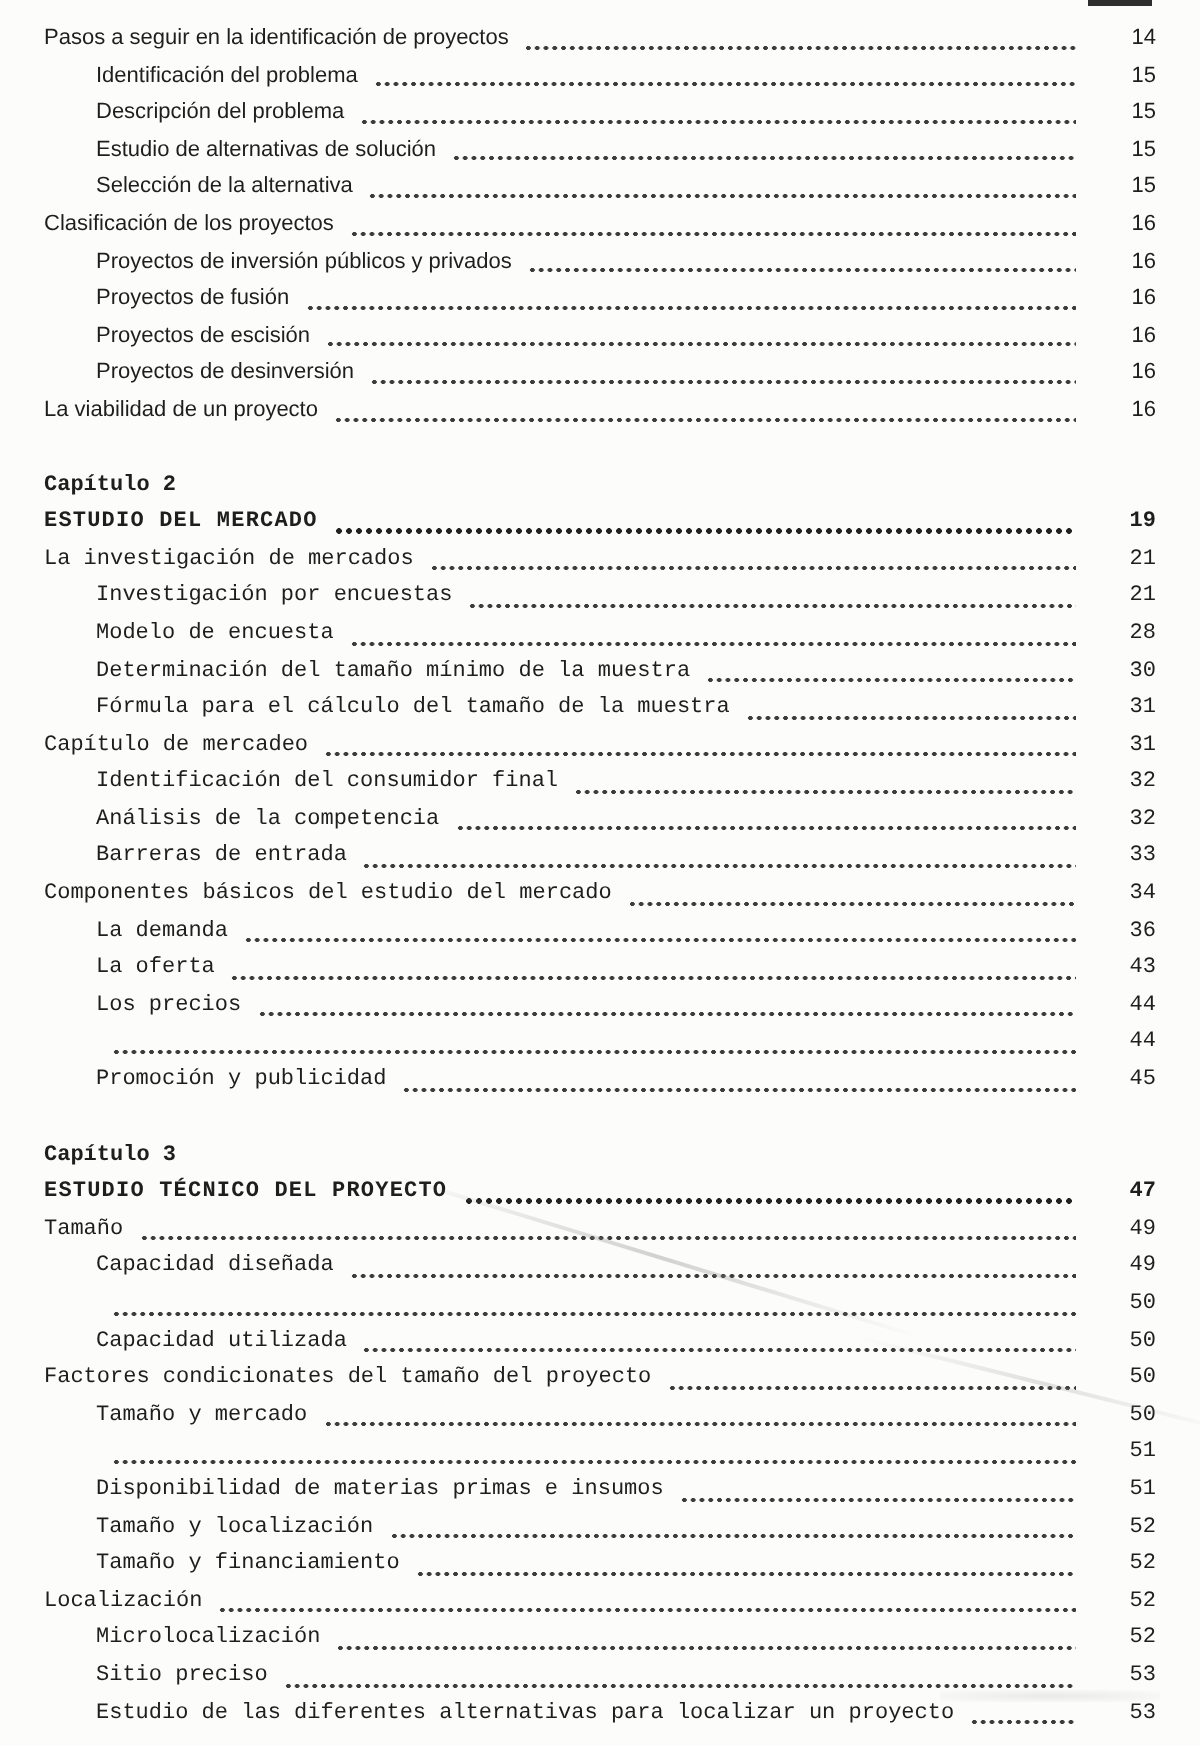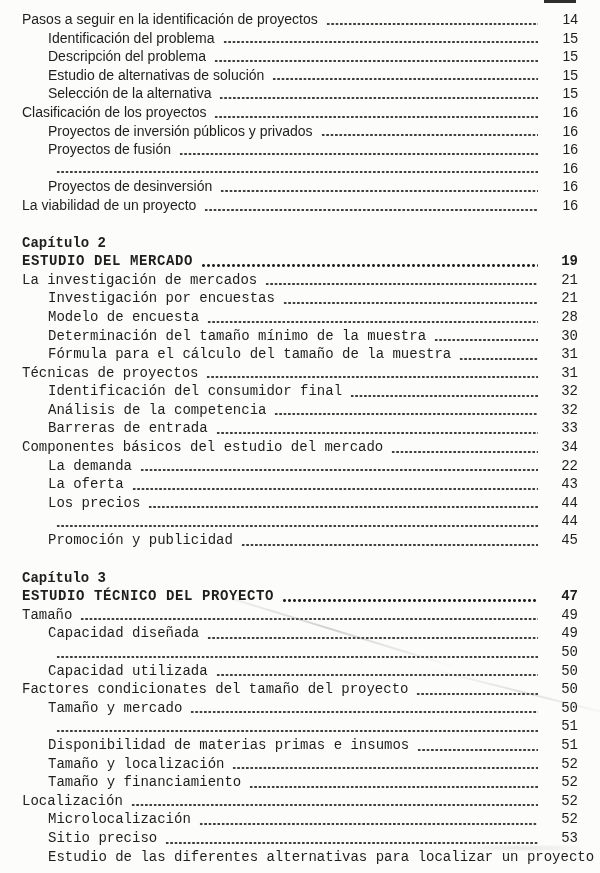--- a/index.html
+++ b/index.html
@@ -37,21 +37,21 @@
     background: radial-gradient(ellipse at center, rgba(150,150,150,0.18), rgba(150,150,150,0));
   }
 
   .toc-section { }
   .section-chapter { margin-top: 19px; font-family: Liberation Mono, monospace; }
 
   .row {
     display: flex;
     align-items: center;
     height: 18.6px;
-    font-size: 14px;
+    font-size: 11px;
     line-height: 18.6px;
     white-space: nowrap;
   }
   .lvl1 { padding-left: 26px; }
 
   .label { flex: 0 0 auto; }
 
   .leader {
     flex: 1 1 auto;
     align-self: flex-end;
@@ -118,20 +118,21 @@
           <span class="label">Proyectos de inversión públicos y privados</span>
           <span class="leader"></span>
           <span class="pg">16</span>
         </div>
         <div class="row lvl1">
           <span class="label">Proyectos de fusión</span>
           <span class="leader"></span>
           <span class="pg">16</span>
         </div>
         <div class="row lvl1">
+          <span class="label">Proyectos de escisión</span>
           <span class="leader"></span>
           <span class="pg">16</span>
         </div>
         <div class="row lvl1">
           <span class="label">Proyectos de desinversión</span>
           <span class="leader"></span>
           <span class="pg">16</span>
         </div>
         <div class="row">
           <span class="label">La viabilidad de un proyecto</span>
@@ -165,21 +166,21 @@
           <span class="label">Determinación del tamaño mínimo de la muestra</span>
           <span class="leader"></span>
           <span class="pg">30</span>
         </div>
         <div class="row lvl1">
           <span class="label">Fórmula para el cálculo del tamaño de la muestra</span>
           <span class="leader"></span>
           <span class="pg">31</span>
         </div>
         <div class="row">
-          <span class="label">Técnicas de proyectos</span>
+          <span class="label">Capítulo de mercadeo</span>
           <span class="leader"></span>
           <span class="pg">31</span>
         </div>
         <div class="row lvl1">
           <span class="label">Identificación del consumidor final</span>
           <span class="leader"></span>
           <span class="pg">32</span>
         </div>
         <div class="row lvl1">
           <span class="label">Análisis de la competencia</span>
@@ -192,21 +193,21 @@
           <span class="pg">33</span>
         </div>
         <div class="row">
           <span class="label">Componentes básicos del estudio del mercado</span>
           <span class="leader"></span>
           <span class="pg">34</span>
         </div>
         <div class="row lvl1">
           <span class="label">La demanda</span>
           <span class="leader"></span>
-          <span class="pg">22</span>
+          <span class="pg">36</span>
         </div>
         <div class="row lvl1">
           <span class="label">La oferta</span>
           <span class="leader"></span>
           <span class="pg">43</span>
         </div>
         <div class="row lvl1">
           <span class="label">Los precios</span>
           <span class="leader"></span>
           <span class="pg">44</span>

